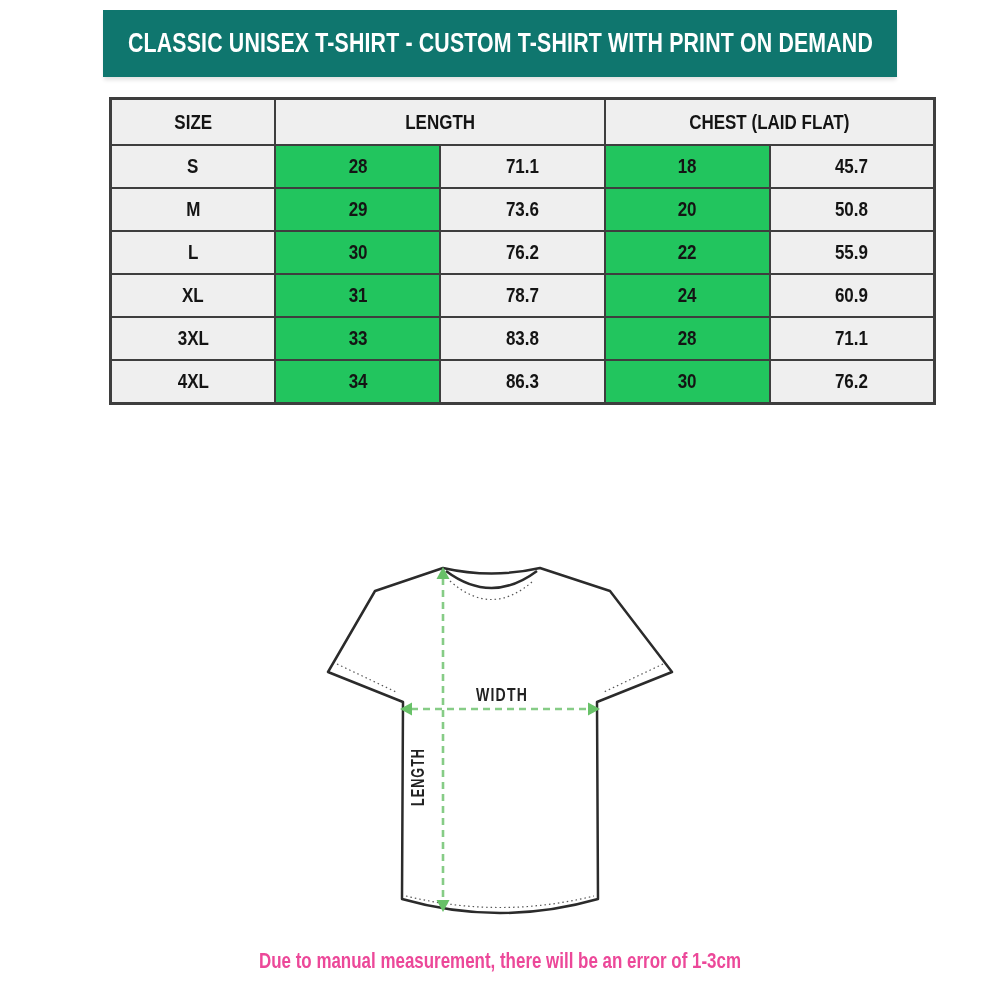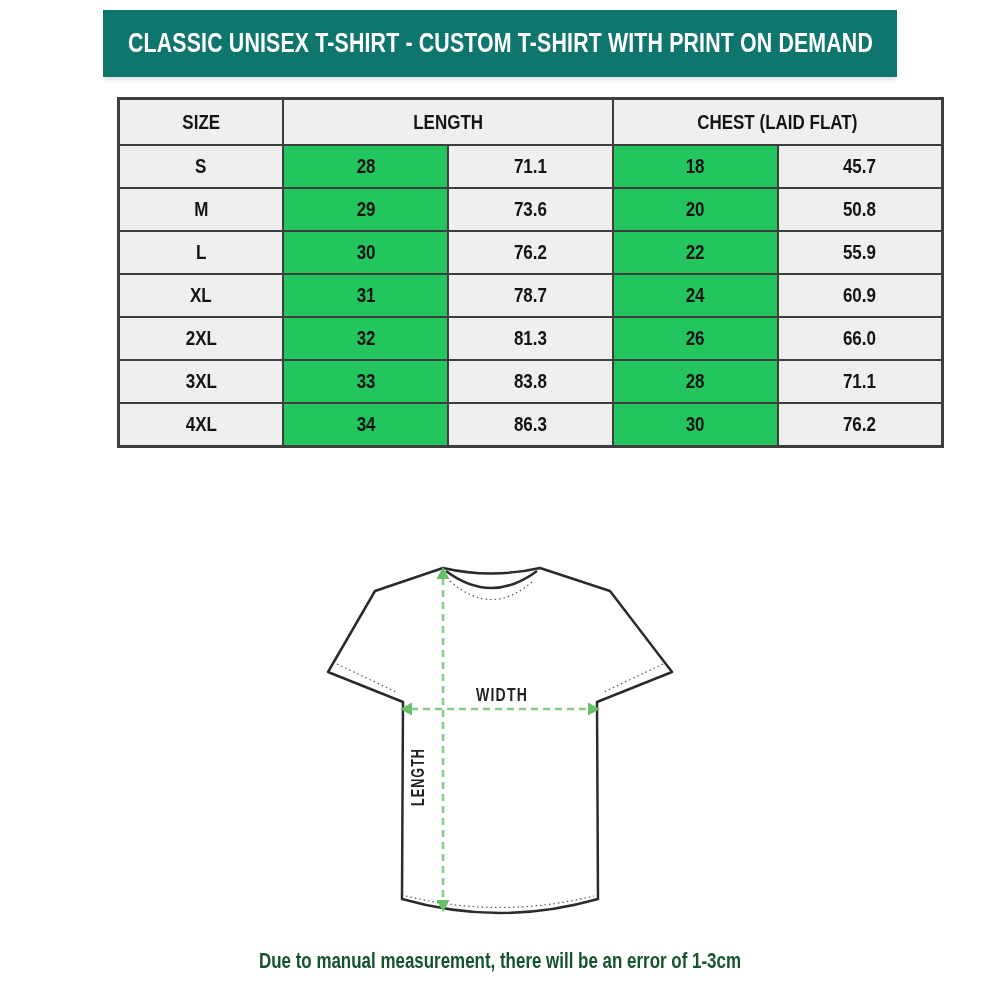--- a/index.html
+++ b/index.html
@@ -12,21 +12,21 @@
     position:absolute;left:103px;top:10px;width:794px;height:67px;
     display:flex;align-items:center;justify-content:center;
     box-shadow:0 4px 4px -1px rgba(0,0,0,0.12);
   }
   .banner h1{
     margin:0;color:#fff;font-size:27px;font-weight:bold;white-space:nowrap;
     transform:scaleX(0.79);transform-origin:center;letter-spacing:0.2px;
   }
   
   table.size-chart{
-    position:absolute;left:117px;top:97px;width:827px;
+    position:absolute;left:109px;top:97px;width:827px;
     border-collapse:collapse;table-layout:fixed;
     border:3px solid #3e3e3e;
   }
   table.size-chart th, table.size-chart td{
     border:2px solid #3e3e3e;text-align:center;vertical-align:middle;
     color:#141414;font-weight:bold;padding:0;
   }
   table.size-chart th{height:44px;font-size:20px;background:#efefef;}
   table.size-chart td{height:41px;font-size:20px;background:#22c55e;}
   table.size-chart td.gray{background:#efefef;}
@@ -78,27 +78,20 @@
         <td class="gray"><span class="cond">55.9</span></td>
       </tr>
       <tr>
         <td class="gray"><span class="cond">XL</span></td>
         <td><span class="cond">31</span></td>
         <td class="gray"><span class="cond">78.7</span></td>
         <td><span class="cond">24</span></td>
         <td class="gray"><span class="cond">60.9</span></td>
       </tr>
       <tr>
-        <td class="gray"><span class="cond">2XL</span></td>
-        <td><span class="cond">32</span></td>
-        <td class="gray"><span class="cond">81.3</span></td>
-        <td><span class="cond">26</span></td>
-        <td class="gray"><span class="cond">66.0</span></td>
-      </tr>
-      <tr>
         <td class="gray"><span class="cond">3XL</span></td>
         <td><span class="cond">33</span></td>
         <td class="gray"><span class="cond">83.8</span></td>
         <td><span class="cond">28</span></td>
         <td class="gray"><span class="cond">71.1</span></td>
       </tr>
       <tr>
         <td class="gray"><span class="cond">4XL</span></td>
         <td><span class="cond">34</span></td>
         <td class="gray"><span class="cond">86.3</span></td>
@@ -128,15 +121,15 @@
 
     <line x1="111" y1="164" x2="289" y2="164" stroke="#86CC86" stroke-width="2.6" stroke-dasharray="7 5"></line>
     <polygon points="100,164 112,157.5 112,170.5" fill="#68C168"></polygon>
     <polygon points="300,164 288,157.5 288,170.5" fill="#68C168"></polygon>
 
     <text x="202" y="156" text-anchor="middle" font-size="18" font-weight="bold" fill="#222222" letter-spacing="1.5" textLength="52" lengthAdjust="spacingAndGlyphs">WIDTH</text>
     <text x="124" y="232" text-anchor="middle" transform="rotate(-90 124 232)" font-size="18" font-weight="bold" fill="#222222" letter-spacing="1.5" textLength="58" lengthAdjust="spacingAndGlyphs">LENGTH</text>
   </svg>
 </div>
 
-<div class="note" style="color: #14532d;">
+<div class="note" style="color: #ec4899;">
   <span>Due to manual measurement, there will be an error of 1-3cm</span>
 </div>
 
 </body></html>

